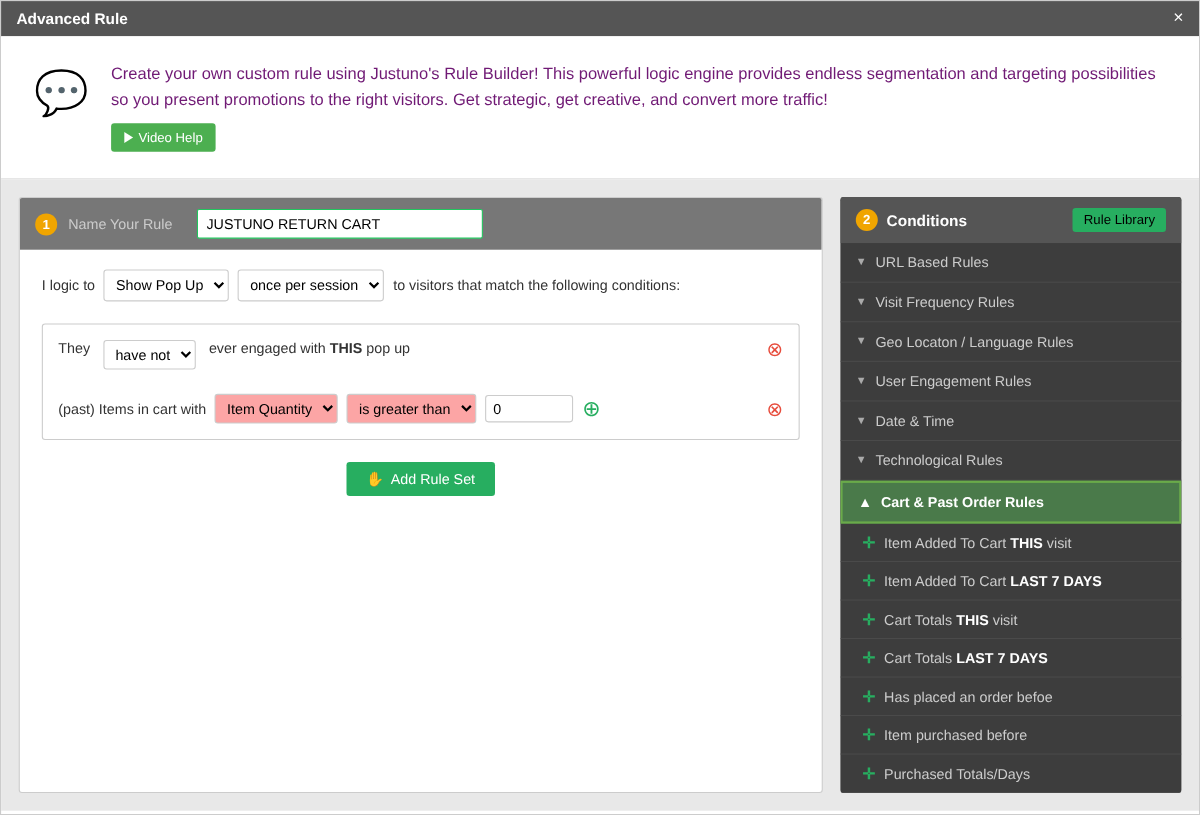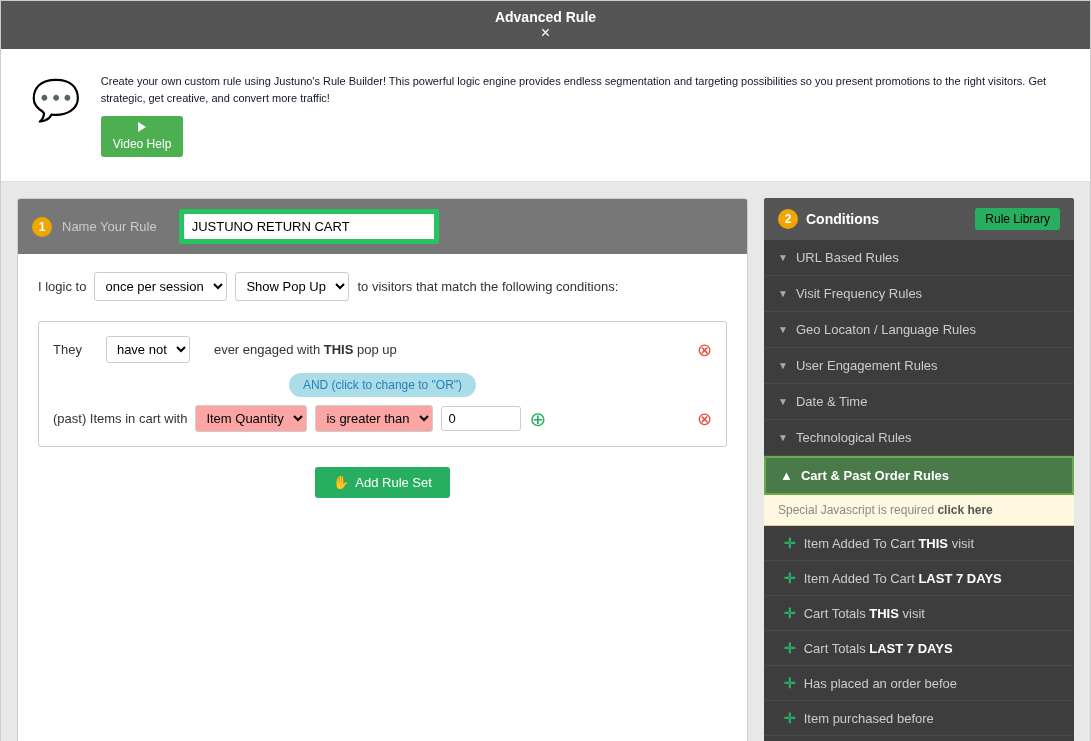--- a/index.html
+++ b/index.html
@@ -15,21 +15,20 @@
 
     .modal-header {
       background: #555;
       color: #fff;
       padding: 8px 14px;
       font-size: 14px;
       font-weight: bold;
       display: flex;
       justify-content: space-between;
       align-items: center;
-      flex-direction: column;
     }
 
     .close-btn {
       color: #fff;
       background: none;
       border: none;
       font-size: 16px;
       cursor: pointer;
       line-height: 1;
     }
@@ -48,38 +47,37 @@
       color: #333;
       flex-shrink: 0;
       margin-top: 4px;
     }
 
     .intro-text {
       flex: 1;
     }
 
     .intro-text p {
-      font-size: 11px;
-      color: #0f172a;
+      font-size: 15px;
+      color: #701a75;
       line-height: 1.5;
       margin-bottom: 10px;
     }
 
     .video-btn {
       background: #4caf50;
       color: #fff;
       border: none;
       padding: 6px 12px;
       border-radius: 3px;
       font-size: 12px;
       cursor: pointer;
       display: inline-flex;
       align-items: center;
       gap: 5px;
-      flex-direction: column;
     }
 
     .video-btn .play-icon {
       width: 0;
       height: 0;
       border-top: 5px solid transparent;
       border-bottom: 5px solid transparent;
       border-left: 8px solid #fff;
       display: inline-block;
     }
@@ -132,21 +130,21 @@
       flex-shrink: 0;
     }
 
     .step-label {
       font-size: 13px;
       color: #ccc;
       margin-right: 12px;
     }
 
     .rule-name-input {
-      border: 5px solid #22c55e;
+      border: 1px solid #22c55e;
       padding: 5px 8px;
       font-size: 13px;
       border-radius: 2px;
       width: 260px;
     }
 
     .conditions-body {
       padding: 18px 20px;
     }
 
@@ -169,23 +167,23 @@
 
     .condition-box {
       border: 1px solid #ccc;
       border-radius: 3px;
       padding: 14px;
       margin-bottom: 14px;
     }
 
     .condition-row {
       display: flex;
-      align-items: center;
-      gap: 24px;
-      margin-bottom: 10px;
+      align-items: flex-start;
+      gap: 12px;
+      margin-bottom: 22px;
       font-size: 13px;
     }
 
     .condition-row select {
       border: 1px solid #ccc;
       padding: 4px 6px;
       border-radius: 3px;
       font-size: 13px;
       background: #fff;
     }
@@ -405,47 +403,44 @@
         <span class="step-badge">1</span>
         <span class="step-label">Name Your Rule</span>
         <input class="rule-name-input" type="text" value="JUSTUNO RETURN CART" style="">
       </div>
 
       <div class="conditions-body">
 
         <div class="iwantto-row">
           <span>I logic to</span>
           <select>
+            <option>Show Pop Up</option>
+            <option>Hide Pop Up</option>
+            <option>Do Nothing</option>
+          </select>
+          <select>
             <option>once per session</option>
             <option>every visit</option>
             <option>once ever</option>
-          </select>
-          <select>
-            <option>Show Pop Up</option>
-            <option>Hide Pop Up</option>
-            <option>Do Nothing</option>
           </select>
           <span>to visitors that match the following conditions:</span>
         </div>
 
         <div class="condition-box">
 
           <div class="condition-row">
             <span>They</span>
             <select>
               <option>have not</option>
               <option>have</option>
             </select>
             <span>ever engaged with <span class="bold-this">THIS</span> pop up</span>
             <button class="remove-btn">⊗</button>
           </div>
 
-          <div class="and-divider">
-            <button class="and-btn">AND (click to change to "OR")</button>
-          </div>
 
           <div class="condition-row2">
             <span>(past) Items in cart with</span>
             <select>
               <option>Item Quantity</option>
               <option>Item Price</option>
               <option>Item SKU</option>
             </select>
             <select>
               <option>is greater than</option>
@@ -500,24 +495,20 @@
       <div class="rule-item">
         <span class="chevron">▼</span>
         <span>Technological Rules</span>
       </div>
 
       <div class="rule-section-header">
         <span class="chevron">▲</span>
         <span>Cart &amp; Past Order Rules</span>
       </div>
 
-      <div class="js-warning">
-        <span>Special Javascript is required</span>
-        <span class="click-here">click here</span>
-      </div>
 
       <div class="sub-rule-item">
         <span class="plus-icon">✛</span>
         <span>Item Added To Cart <span class="bold-text">THIS</span> visit</span>
       </div>
       <div class="sub-rule-item">
         <span class="plus-icon">✛</span>
         <span>Item Added To Cart <span class="bold-text">LAST 7 DAYS</span></span>
       </div>
       <div class="sub-rule-item">

